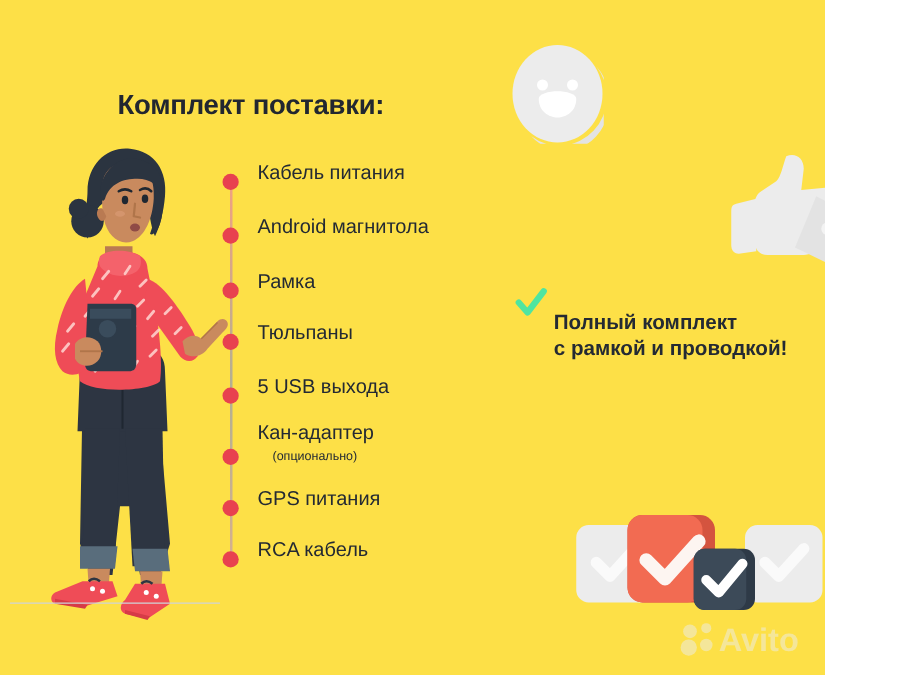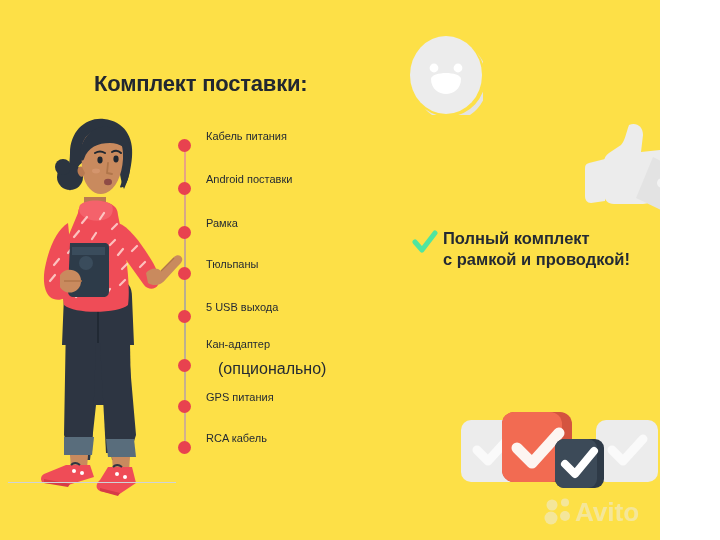--- a/index.html
+++ b/index.html
@@ -90,28 +90,28 @@
     position: absolute;
     left: 4px;
     width: 13px;
     height: 13px;
     border-radius: 50%;
     background: #e8424f;
   }
   .tl-label {
     position: absolute;
     left: 32px;
-    font-size: 11px;
+    font-size: 16px;
     color: #242a33;
     white-space: nowrap;
   }
   .tl-sub {
     position: absolute;
     left: 44px;
-    font-size: 16px;
+    font-size: 10px;
     color: #242a33;
     white-space: nowrap;
   }
 
   
   .benefits {
     position: absolute;
     left: 412px;
     top: 228px;
     width: 280px;
@@ -128,20 +128,21 @@
     height: 26px;
     margin-right: 5px;
     margin-top: 1px;
   }
   .bench-text {
     font-size: 16.5px;
     line-height: 21px;
     color: #242a33;
     font-weight: 600;
     white-space: pre-line;
+    margin-top: 20px;
   }
   .benefit-2 .bench-text { margin-left: -2px; }
 
   
   .figure {
     position: absolute;
     left: 8px;
     top: 105px;
     width: 180px;
     height: 400px;
@@ -345,21 +346,21 @@
   <div class="timeline">
     <div class="timeline-rail"></div>
 
     <div class="tl-item" style="top:0">
       <span class="tl-dot" style="top:9px"></span>
       <span class="tl-label" style="top:0">Кабель питания</span>
     </div>
 
     <div class="tl-item" style="top:43px">
       <span class="tl-dot" style="top:9px"></span>
-      <span class="tl-label" style="top:0">Android поставки</span>
+      <span class="tl-label" style="top:0">Android магнитола</span>
     </div>
 
     <div class="tl-item" style="top:87px">
       <span class="tl-dot" style="top:9px"></span>
       <span class="tl-label" style="top:0">Рамка</span>
     </div>
 
     <div class="tl-item" style="top:128px">
       <span class="tl-dot" style="top:9px"></span>
       <span class="tl-label" style="top:0">Тюльпаны</span>

